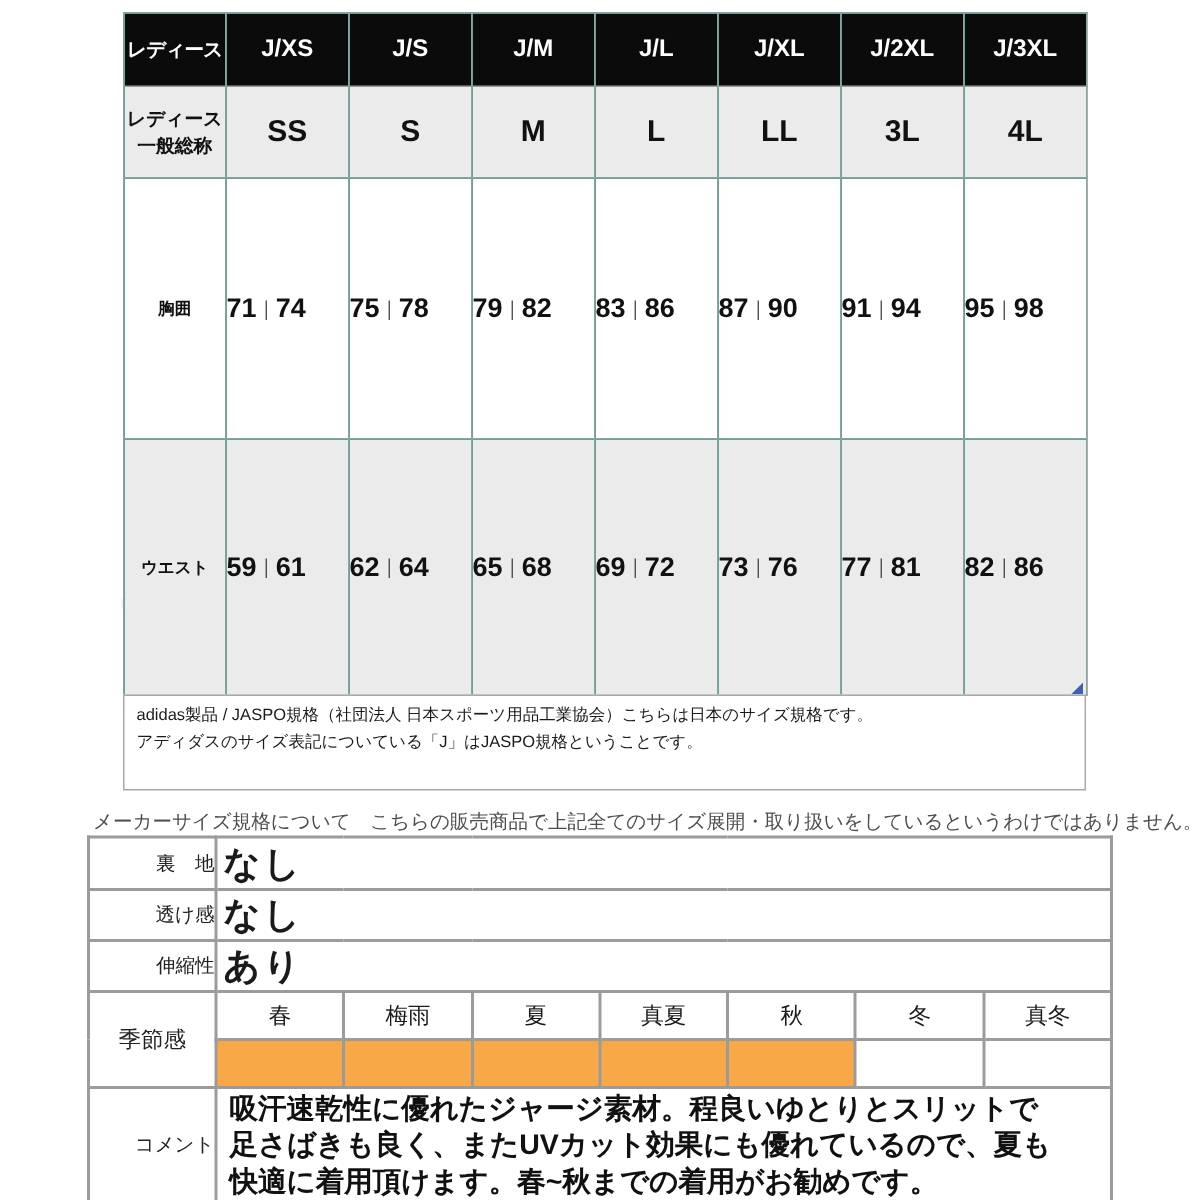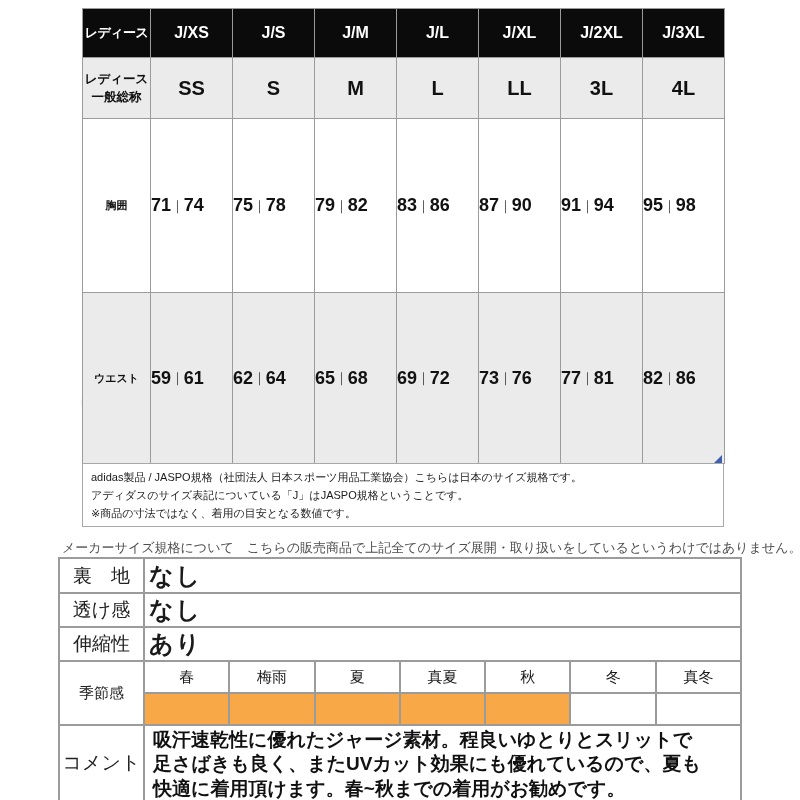--- a/index.html
+++ b/index.html
@@ -33,21 +33,21 @@
 
   
   #maker-note{
     position:absolute;left:62px;top:539px;width:690px;
     font-size:13px;color:#4d4d4d;white-space:nowrap;
   }
 
   
   #spec-table{position:absolute;left:58px;top:557px;width:682px;border:2px solid #8f8f8f;background:#fff}
   #spec-table td{border:2px solid #9b9b9b;vertical-align:middle;color:#1a1a1a}
-  #spec-table td.lbl{text-align:center;font-size:19px;color:#222}
+  #spec-table td.lbl{text-align:right;font-size:13px;color:#222}
   #spec-table td.big-val{font-weight:bold;font-size:24px;padding-left:4px;letter-spacing:2px}
   #spec-table tr.r-uraji td{height:35px}
   #spec-table tr.r-sukekan td{height:32px}
   #spec-table tr.r-shinshuku td{height:32px}
   #spec-table tr.r-season-names td{height:32px;text-align:center;font-size:15px}
   #spec-table tr.r-season-bar td{height:32px}
   #spec-table tr.r-comment td{height:75px}
   #spec-table td.comment-cell{padding:2px 4px 0 8px}
   #spec-table .comment-line{font-weight:bold;font-size:19px;line-height:1.28;color:#111;white-space:nowrap}
 
@@ -200,21 +200,20 @@
         </td>
   </tr>
 </tbody>
   </table>
 
 <div id="corner-triangle"></div>
 
 <div id="notes-box">
   <div class="note-line">adidas製品 / JASPO規格（社団法人 日本スポーツ用品工業協会）こちらは日本のサイズ規格です。</div>
   <div class="note-line">アディダスのサイズ表記についている「J」はJASPO規格ということです。</div>
-  <div class="note-line">※商品の寸法ではなく、着用の目安となる数値です。</div>
 </div>
 
 <div id="maker-note">メーカーサイズ規格について　こちらの販売商品で上記全てのサイズ展開・取り扱いをしているというわけではありません。</div>
 
 <table id="spec-table">
   <colgroup>
       <col style="width:85px">
       <col span="7" style="width:85.3px">
     </colgroup>
   <tbody>

